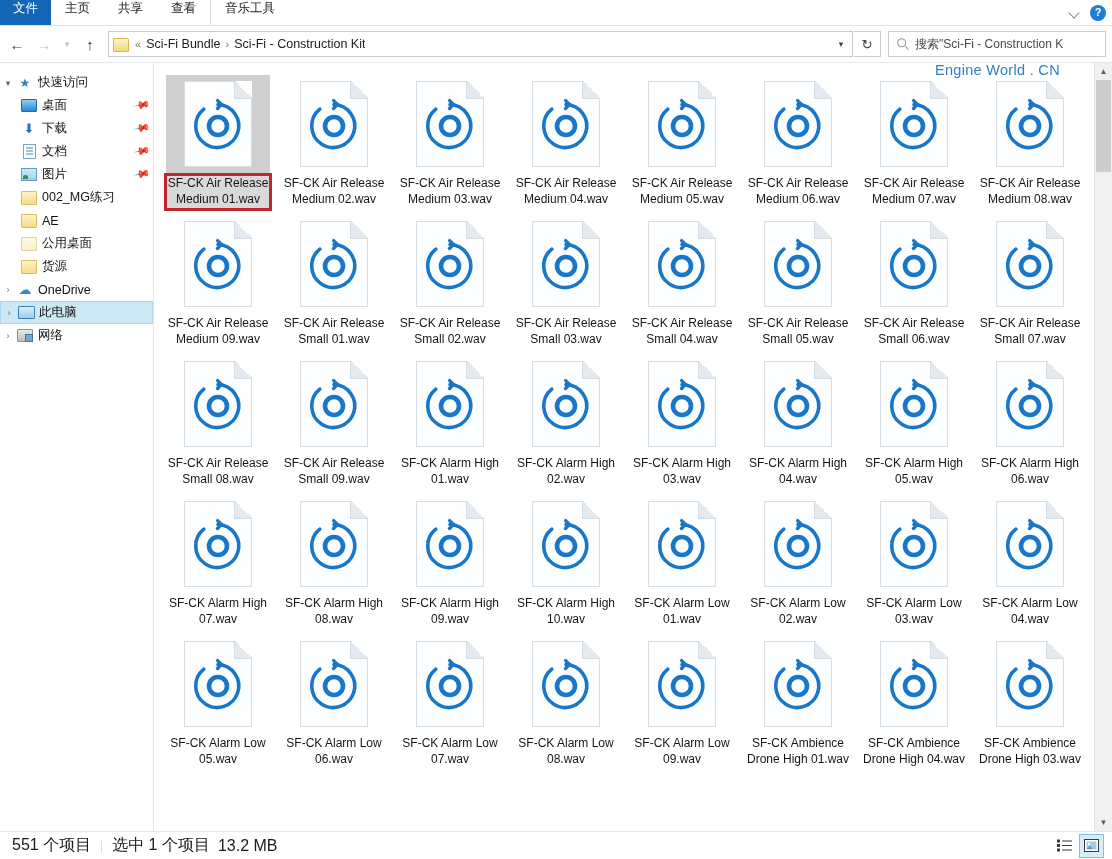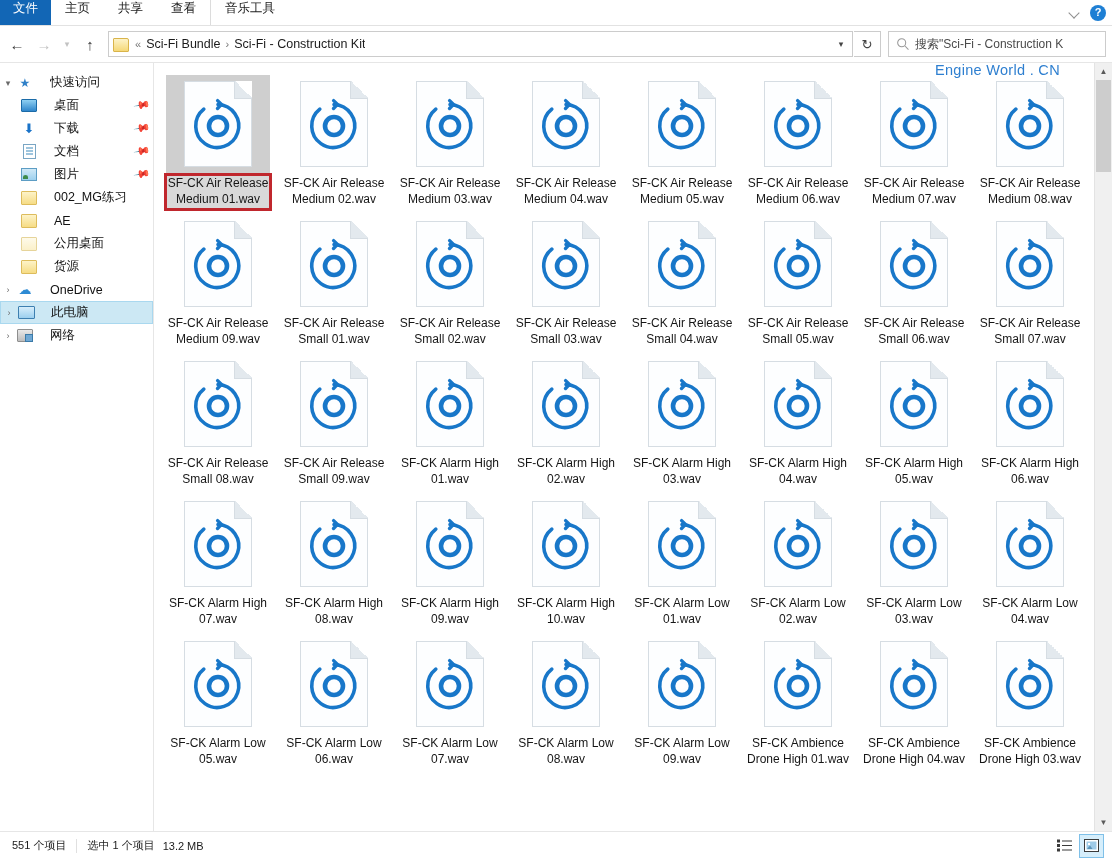--- a/index.html
+++ b/index.html
@@ -202,21 +202,21 @@
     width: 16px; flex: 0 0 16px;
     display: flex; align-items: center; justify-content: center;
     color: #6a6a6a;
     font-size: 9px;
   }
   .nav-ico {
     width: 18px; flex: 0 0 18px;
     display: flex; align-items: center; justify-content: center;
     margin-right: 4px;
   }
-  .nav-label { overflow: hidden; text-overflow: ellipsis; margin-left: 12px; }
+  .nav-label { overflow: hidden; text-overflow: ellipsis; }
   .pin {
     margin-left: auto;
     color: #9a9a9a; font-size: 11px;
     transform: rotate(35deg);
   }
   .ind-1 { padding-left: 4px; }
   .ind-0 { padding-left: 0px; }
 
   
   .ic-star { color: #2f80c8; font-size: 12px; }
@@ -320,21 +320,21 @@
     background: #cdcdcd;
   }
 
   
   .statusbar {
     height: 27px;
     flex: 0 0 27px;
     border-top: 1px solid #e6e6e6;
     display: flex; align-items: center;
     padding: 0 4px 0 12px;
-    font-size: 11px;
+    font-size: 16px;
     color: #1b1b1b;
     background: #ffffff;
   }
   .st-sep { width: 1px; height: 14px; background: #e0e0e0; margin: 0 10px; }
   .view-btns { margin-left: auto; display: flex; gap: 2px; padding-right: 4px; }
   .vbtn {
     width: 23px; height: 22px;
     display: flex; align-items: center; justify-content: center;
     border: 1px solid transparent;
   }

